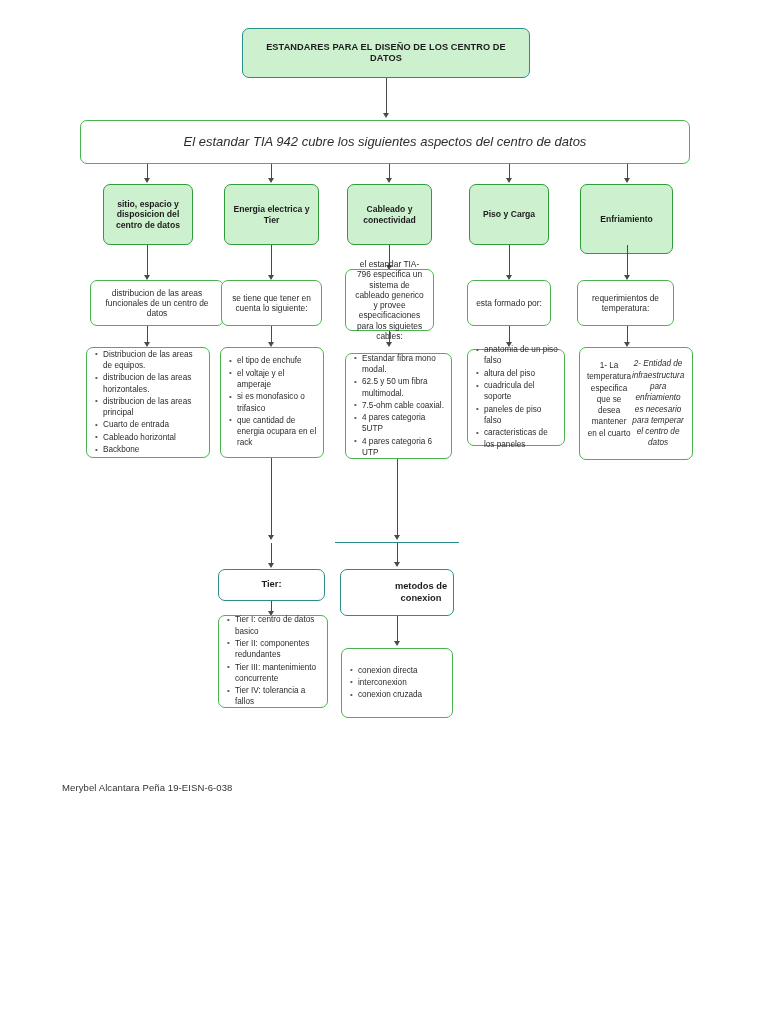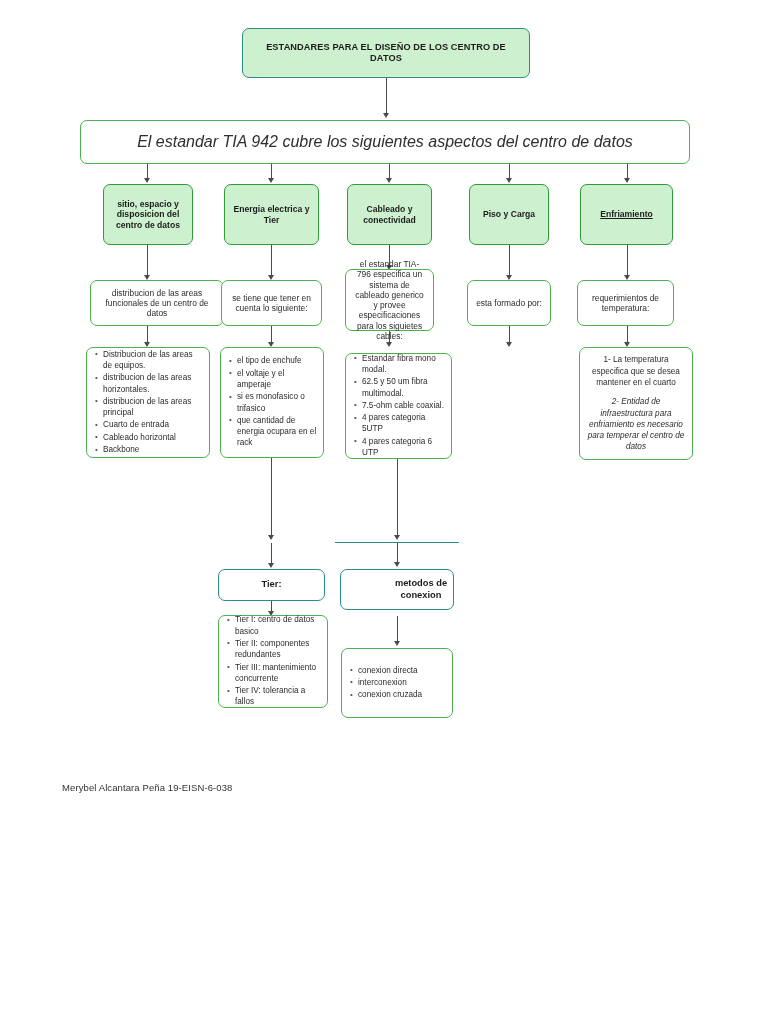--- a/index.html
+++ b/index.html
@@ -56,21 +56,21 @@
   #title-node {
     font-size: 9.2px;
     font-weight: bold;
     letter-spacing: .1px;
     color: #1c1c1c;
     padding: 4px 14px;
   }
 
   
   #banner-node {
-    font-size: 16px;
+    font-size: 13px;
     font-style: italic;
     color: #2e2e2e;
   }
 
   
   .cat-node {
     font-size: 8.6px;
     font-weight: bold;
     color: #1c1c1c;
     padding: 3px 8px;
@@ -114,21 +114,21 @@
     color: #555;
   }
 
   
   .para-node {
     position: absolute;
     box-sizing: border-box;
     border-radius: 7px;
     background: #ffffff;
     display: flex;
-    flex-direction: column;
+    flex-direction: row;
     align-items: center;
     justify-content: center;
     text-align: center;
     padding: 5px 7px;
   }
   .para-node p {
     margin: 0 0 8px 0;
     font-size: 8.2px;
     line-height: 1.38;
     color: #2b2b2b;
@@ -199,21 +199,21 @@
   <div class="arrow" style="left:623.5px; top:178px;"></div>
 
   <div class="node fill-green border-darkgreen cat-node" style="left:103px; top:184px; width:90px; height:61px;">sitio, espacio y disposicion del centro de datos</div>
 
   <div class="node fill-green border-darkgreen cat-node" style="left:224px; top:184px; width:95px; height:61px;">Energia electrica y Tier</div>
 
   <div class="node fill-green border-darkgreen cat-node" style="left:347px; top:184px; width:85px; height:61px;">Cableado y conectividad</div>
 
   <div class="node fill-green border-darkgreen cat-node" style="left:469px; top:184px; width:80px; height:61px;">Piso y Carga</div>
 
-  <div class="node fill-green border-darkgreen cat-node" style="left:580px; top:184px; width:93px; height:61px;text-decoration:underline;">Enfriamiento</div>
+  <div class="node fill-green border-darkgreen cat-node" style="left:580px; top:184px; width:93px; height:70px;">Enfriamiento</div>
 
   <div class="vline" style="left:147px; top:245px; height:32px;"></div>
   <div class="arrow" style="left:143.5px; top:275px;"></div>
 
   <div class="vline" style="left:271px; top:245px; height:32px;"></div>
   <div class="arrow" style="left:267.5px; top:275px;"></div>
 
   <div class="vline" style="left:389px; top:245px; height:22px;"></div>
   <div class="arrow" style="left:385.5px; top:265px;"></div>
 
@@ -271,20 +271,29 @@
   <div class="list-node border-green" style="left:345px; top:353px; width:107px; height:106px;justify-content:flex-end;">
     <ul>
         <li>Estandar fibra mono modal.</li>
         <li>62.5 y 50 um fibra multimodal.</li>
         <li>7.5-ohm cable coaxial.</li>
         <li>4 pares categoria 5UTP</li>
         <li>4 pares categoria 6 UTP</li>
       </ul>
   </div>
 
+  <div class="list-node border-green" style="left:467px; top:349px; width:98px; height:97px;">
+    <ul>
+        <li>anatomia de un piso falso</li>
+        <li>altura del piso</li>
+        <li>cuadricula del soporte</li>
+        <li>paneles de piso falso</li>
+        <li>caracteristicas de los paneles</li>
+      </ul>
+  </div>
 
   <div class="para-node border-green" style="left:579px; top:347px; width:114px; height:113px;">
       <p>1- La temperatura especifica que se desea mantener en el cuarto</p>
       <p>2- Entidad de infraestructura para enfriamiento es necesario para temperar el centro de datos</p>
     </div>
 
   <div class="vline" style="left:271px; top:458px; height:80px;"></div>
   <div class="arrow" style="left:267.5px; top:535px;"></div>
   <div class="vline" style="left:271px; top:543px; height:23px;"></div>
   <div class="arrow" style="left:267.5px; top:563px;"></div>
@@ -302,21 +311,21 @@
 
   <div class="list-node border-green" style="left:218px; top:615px; width:110px; height:93px;">
     <ul>
         <li>Tier I: centro de datos basico</li>
         <li>Tier II: componentes redundantes</li>
         <li>Tier III: mantenimiento concurrente</li>
         <li>Tier IV: tolerancia a fallos</li>
       </ul>
   </div>
 
-  <div class="node fill-white border-teal emph-node" style="left:340px; top:569px; width:114px; height:41px;padding-left:48px;">metodos de conexion</div>
+  <div class="node fill-white border-teal emph-node" style="left:340px; top:569px; width:114px; height:47px;padding-left:48px;">metodos de conexion</div>
 
   <div class="vline" style="left:397px; top:616px; height:27px;"></div>
   <div class="arrow" style="left:393.5px; top:641px;"></div>
 
   <div class="list-node border-green" style="left:341px; top:648px; width:112px; height:70px;">
     <ul>
         <li>conexion directa</li>
         <li>interconexion</li>
         <li>conexion cruzada</li>
       </ul>

